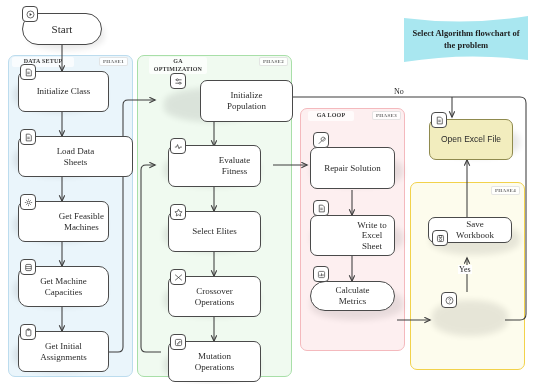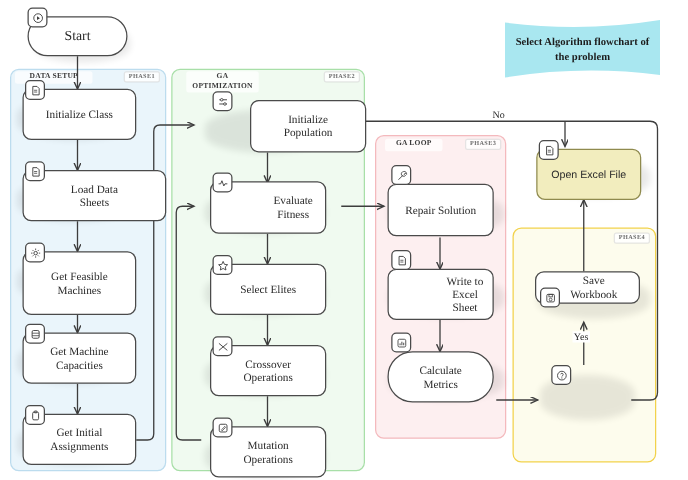--- a/index.html
+++ b/index.html
@@ -152,33 +152,33 @@
 Sheets</span>
   </div>
   <div class="ibadge" style="left:20px;top:129px;">
     <svg width="9" height="9" viewBox="0 0 16 16">
         <path d="M4,2 h6 l3,3 v9 h-9 Z" fill="none" stroke="#3b3b3b" stroke-width="1.3"></path>
         <path d="M5.8,7.5 h4.4 M5.8,10 h4.4" stroke="#3b3b3b" stroke-width="1.1"></path>
       </svg>
   </div>
 
   <div class="shadow" style="left:14px;top:208px;width:92px;height:34px;"></div>
-  <div class="node" style="left:18px;top:201px;width:91px;height:51px;">
+  <div class="node" style="left:18px;top:201px;width:91px;height:41px;justify-content:flex-end;">
     <span class="lbl">Get Feasible
 Machines</span>
   </div>
   <div class="ibadge" style="left:20px;top:194px;">
     <svg width="9" height="9" viewBox="0 0 16 16">
         <circle cx="8" cy="8" r="2.5" fill="none" stroke="#3b3b3b" stroke-width="1.3"></circle>
         <path d="M8,1.5 v2 M8,12.5 v2 M1.5,8 h2 M12.5,8 h2 M3.5,3.5 l1.4,1.4 M11.1,11.1 l1.4,1.4 M12.5,3.5 l-1.4,1.4 M4.9,11.1 l-1.4,1.4" stroke="#3b3b3b" stroke-width="1.2"></path>
       </svg>
   </div>
 
   <div class="shadow" style="left:14px;top:273px;width:92px;height:34px;"></div>
-  <div class="node" style="left:18px;top:266px;width:91px;height:41px;">
+  <div class="node" style="left:18px;top:266px;width:91px;height:41px;border-radius:10px;">
     <span class="lbl">Get Machine
 Capacities</span>
   </div>
   <div class="ibadge" style="left:20px;top:259px;">
     <svg width="9" height="9" viewBox="0 0 16 16">
         <rect x="3" y="2.5" width="10" height="11" rx="2" fill="none" stroke="#3b3b3b" stroke-width="1.3"></rect>
         <path d="M3,6.3 h10 M3,9.9 h10" stroke="#3b3b3b" stroke-width="1.1"></path>
       </svg>
   </div>
 
@@ -268,21 +268,21 @@
 Sheet</span>
   </div>
   <div class="ibadge" style="left:313px;top:200px;">
     <svg width="9" height="9" viewBox="0 0 16 16">
         <path d="M4,2 h6 l3,3 v9 h-9 Z" fill="none" stroke="#3b3b3b" stroke-width="1.3"></path>
         <path d="M5.8,7.5 h4.4 M5.8,10 h4.4" stroke="#3b3b3b" stroke-width="1.1"></path>
       </svg>
   </div>
 
   <div class="shadow" style="left:311px;top:288px;width:92px;height:32px;"></div>
-  <div class="node" style="left:310px;top:281px;width:85px;height:41px;border-radius:20px;">
+  <div class="node" style="left:310px;top:281px;width:85px;height:30px;border-radius:20px;">
     <span class="lbl">Calculate
 Metrics</span>
   </div>
   <div class="ibadge" style="left:313px;top:266px;">
     <svg width="9" height="9" viewBox="0 0 16 16">
         <rect x="2.5" y="2.5" width="11" height="11" rx="2" fill="none" stroke="#3b3b3b" stroke-width="1.2"></rect>
         <path d="M5.4,11 v-2.6 M8,11 v-5 M10.6,11 v-3.6" stroke="#3b3b3b" stroke-width="1.3"></path>
       </svg>
   </div>
 

